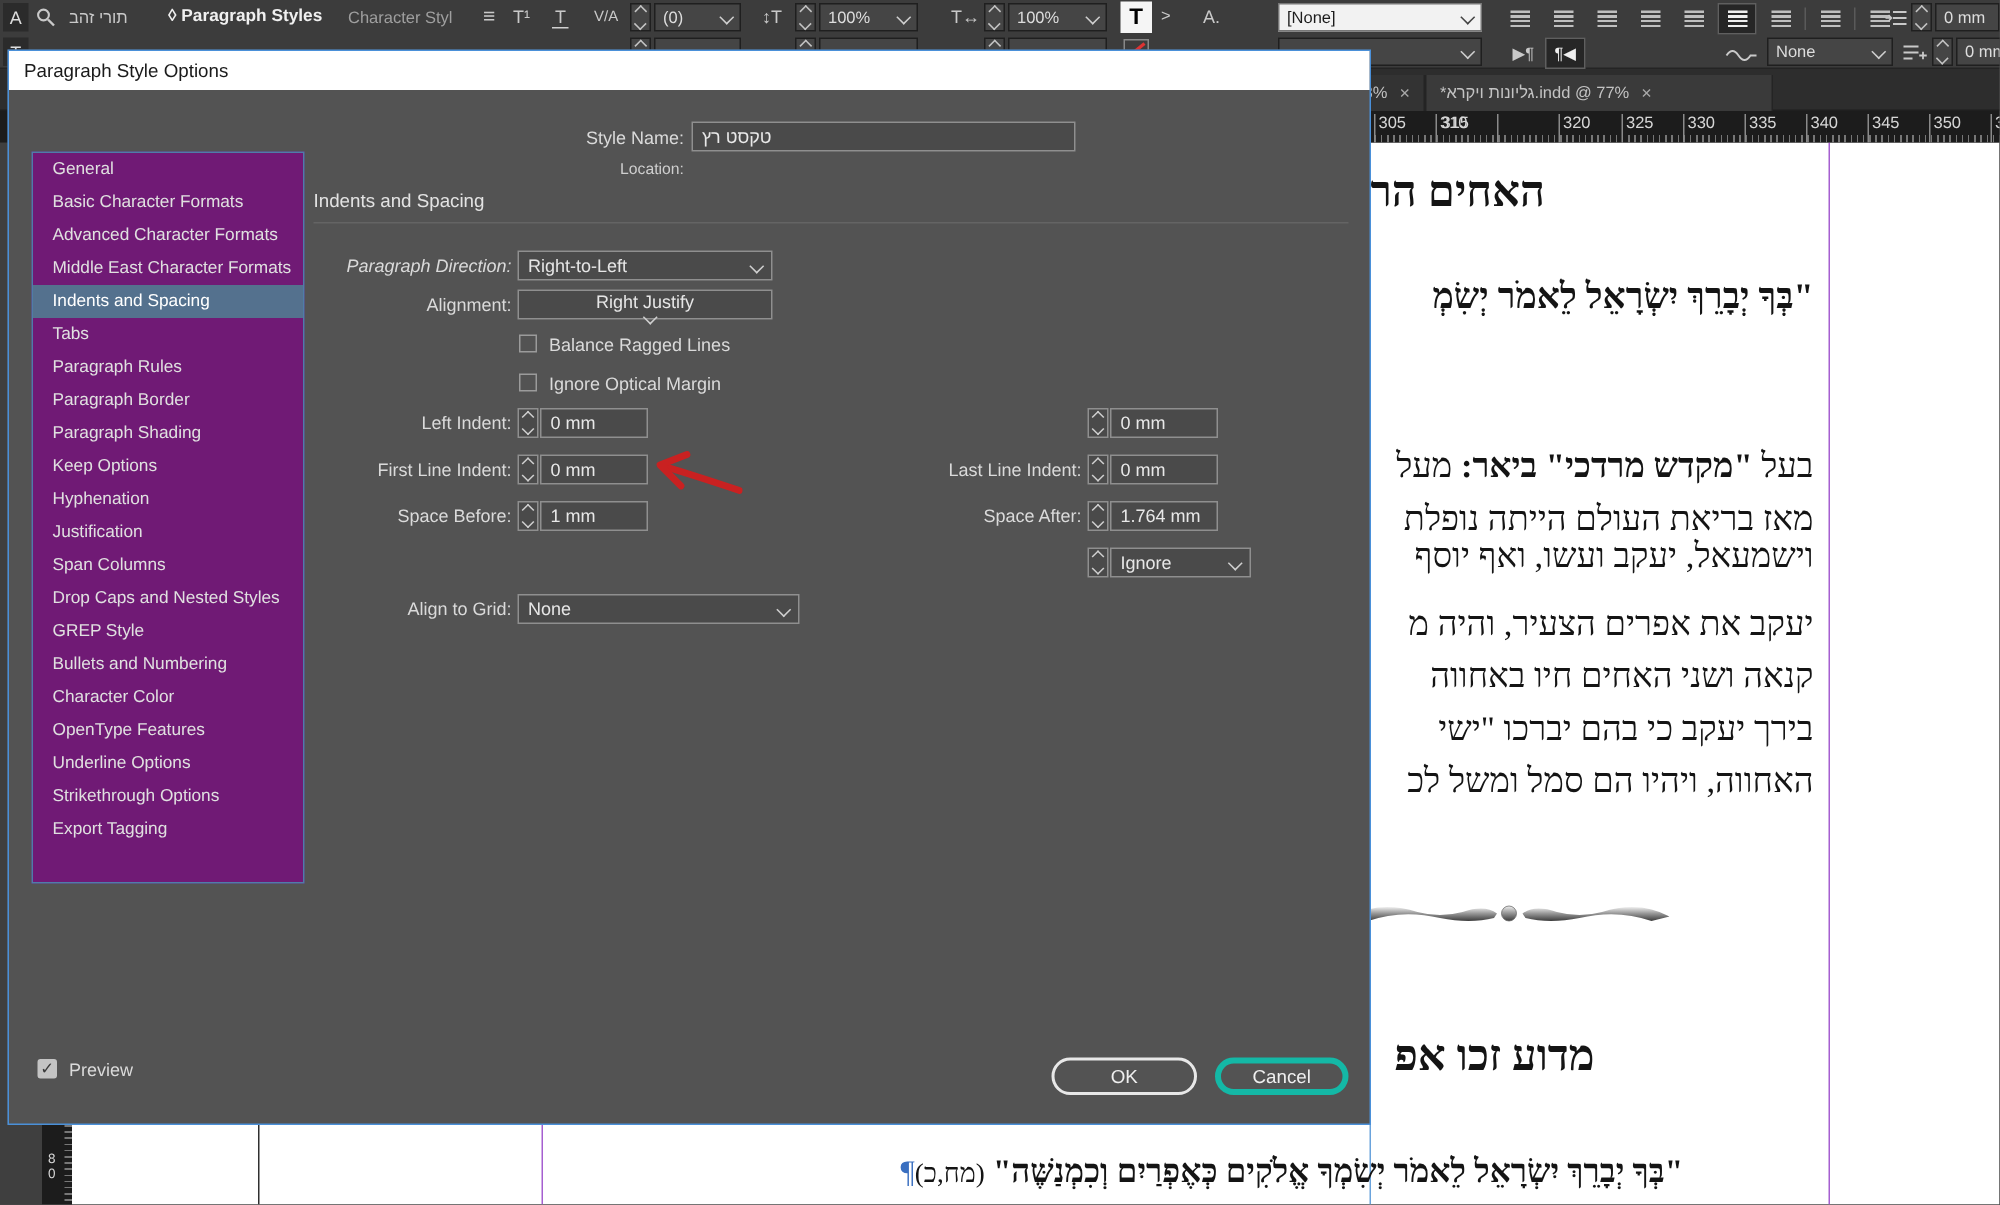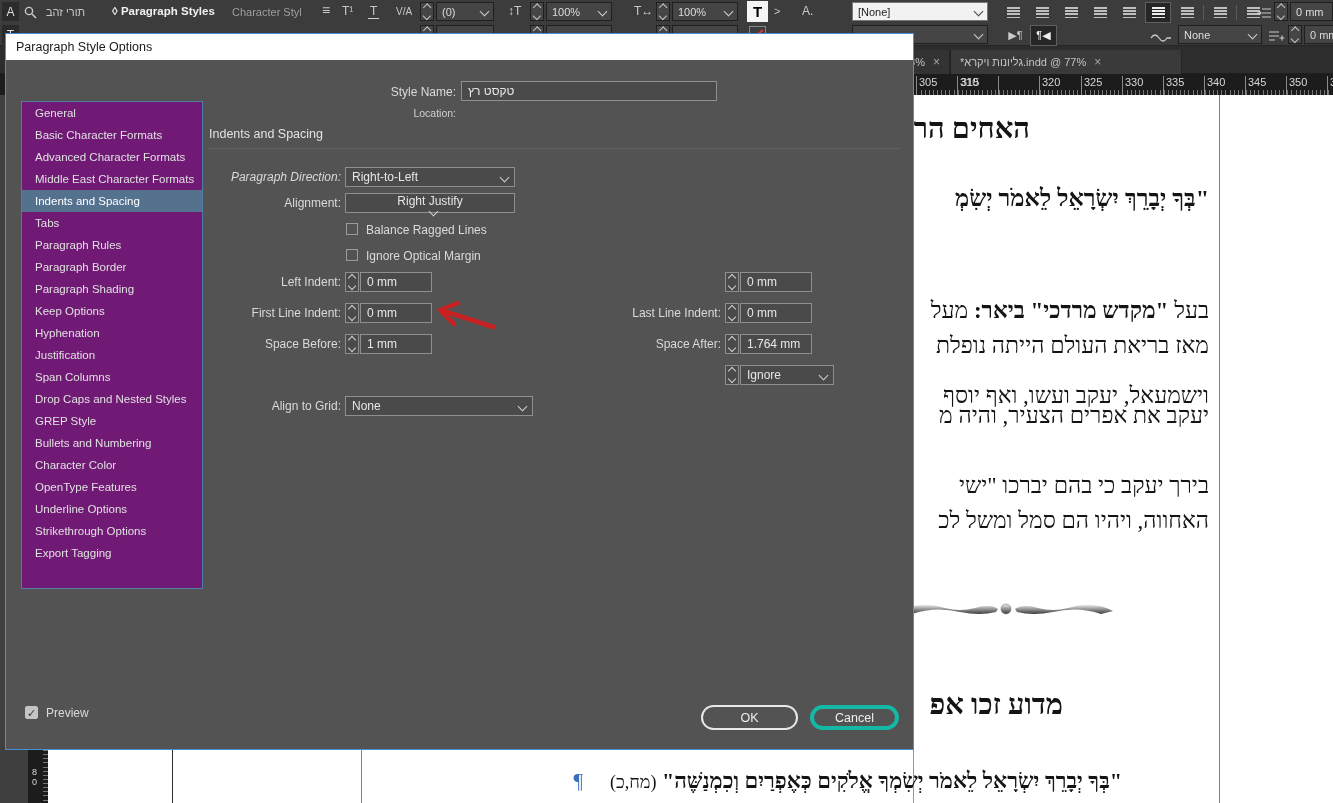--- a/index.html
+++ b/index.html
@@ -59,21 +59,21 @@
   #page{left:48px;top:0;width:1285px;height:708px;background:#fff;}
   .guide-purple{position:absolute;top:0;bottom:0;width:1px;background:#a55fd0;}
   .frame-blue{position:absolute;top:0;bottom:0;width:1px;background:#6aa3dc;}
   .colline{position:absolute;top:0;bottom:0;width:1px;background:#2f2f2f;}
   .heb{position:absolute;direction:rtl;white-space:nowrap;color:#141414;
        font-family:"Liberation Serif","DejaVu Serif","DejaVu Sans",serif;}
   .h1{font-size:29px;font-weight:bold;}
   .verse{font-size:24px;font-weight:bold;}
   .bodyln{font-size:23px;}
   .pil{color:#3a6fc0;font-weight:normal;font-size:21px;}
-  .cite{font-size:18px;font-weight:normal;padding-left:27px;}
+  .cite{font-size:18px;font-weight:normal;}
 
   
   #dialog{left:5px;top:33px;width:909px;height:717px;background:#535353;border:1px solid #4a90d9;z-index:10;}
   #dlg-title{position:absolute;left:0;top:0;right:0;height:26px;background:#fff;color:#1a1a1a;
              font-size:12.5px;display:flex;align-items:center;padding-left:10px;}
   #sidebar{position:absolute;left:15px;top:33px;width:180px;height:486px;border:1px solid #4f7da8;background:#701a75;margin-top:34px;}
   .sbitem{height:22px;line-height:22px;padding-left:13px;font-size:11.5px;color:#e0e0e0;white-space:nowrap;overflow:hidden;}
   .sbitem.sel{background:#54718e;color:#fff;}
   .lbl{position:absolute;text-align:right;font-size:12px;color:#dadada;line-height:20px;}
   .dd{position:absolute;height:20px;background:#4a4a4a;border:1px solid #8f8f8f;display:flex;align-items:center;
@@ -114,22 +114,23 @@
   <div class="colline" style="left:172px;"></div>
   <div class="guide-purple" style="left:361px;"></div>
   <div class="guide-purple" style="left:1219px;"></div>
   <div class="frame-blue" style="left:913px;"></div>
 
   <div class="heb h1" style="top:17px;right:303px;">האחים הרא</div>
   <div class="heb verse" style="top:90px;right:124px;">"בְּךָ יְבָרֵךְ יִשְׂרָאֵל לֵאמֹר יְשִׂמְ</div>
 
   <div class="heb bodyln" style="top:203px;right:124px;"><span>בעל </span><b>"מקדש מרדכי" ביאר:</b><span> מעל</span></div>
   <div class="heb bodyln" style="top:238px;right:124px;">מאז בריאת העולם הייתה נופלת</div>
-  <div class="heb bodyln" style="top:288px;right:124px;">וישמעאל, יעקב ועשו, ואף יוסף</div>
+  <div class="heb bodyln" style="top:263px;right:124px;">וישמעאל, יעקב ועשו, ואף יוסף</div>
   <div class="heb bodyln" style="top:308px;right:124px;">יעקב את אפרים הצעיר, והיה מ</div>
+  <div class="heb bodyln" style="top:343px;right:124px;">קנאה ושני האחים חיו באחווה</div>
   <div class="heb bodyln" style="top:378px;right:124px;">בירך יעקב כי בהם יברכו "ישי</div>
   <div class="heb bodyln" style="top:413px;right:124px;">האחווה, ויהיו הם סמל ומשל לכ</div>
 
   <div class="abs" style="left:900px;top:503px;">
     <svg width="213" height="22" viewBox="0 0 213 22">
       <defs>
         <linearGradient id="sg" x1="0" y1="0" x2="0" y2="1">
           <stop offset="0" stop-color="#f0f0f0"></stop>
             <stop offset="0.45" stop-color="#9a9a9a"></stop>
             <stop offset="1" stop-color="#3c3c3c"></stop>

